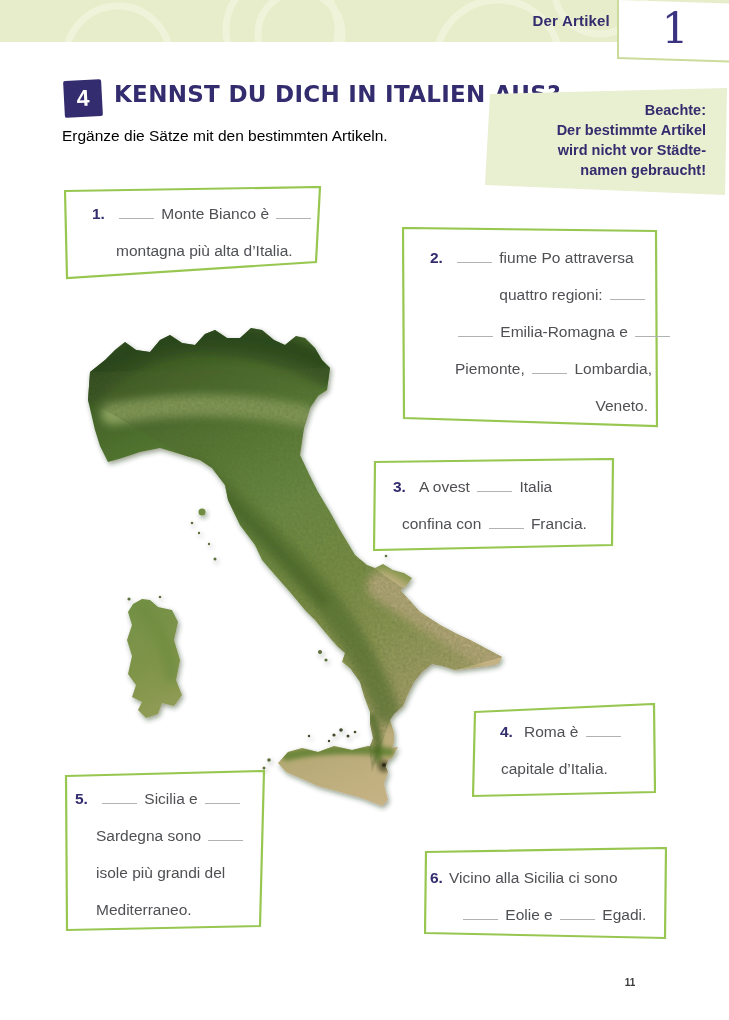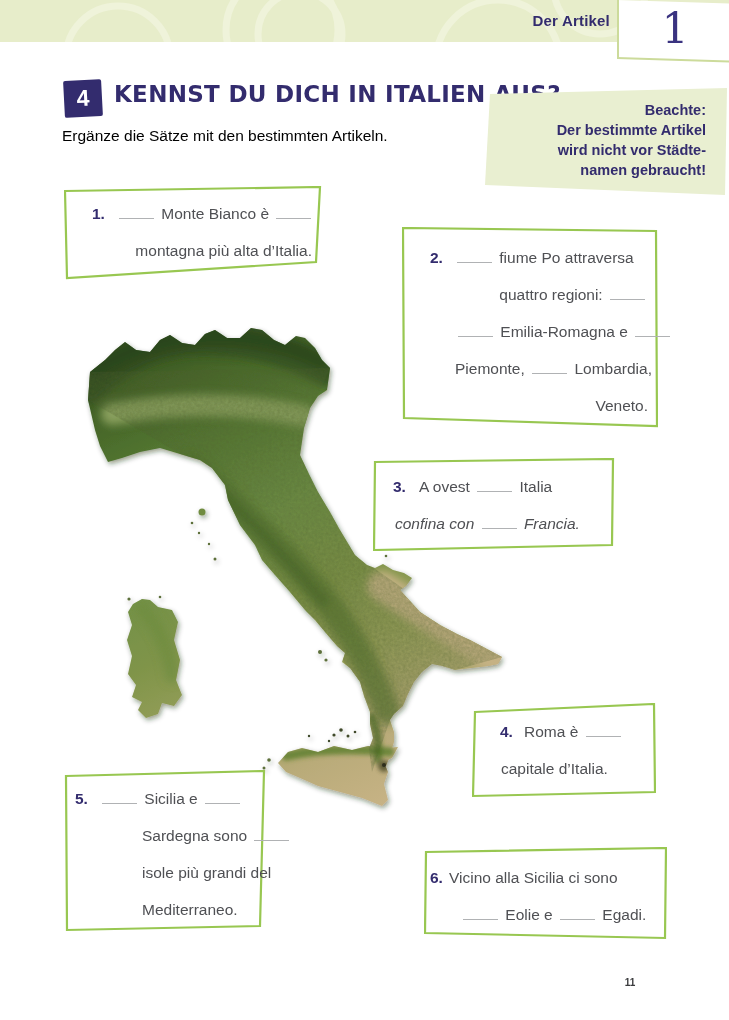--- a/index.html
+++ b/index.html
@@ -36,25 +36,25 @@
   
   .ex-box{position:absolute;z-index:2;}
   .ex-box .frame{position:absolute;left:0;top:0;}
   .ex-content{position:relative;z-index:1;font-size:15.5px;line-height:37px;color:#4f5054;}
   .ex-line{white-space:nowrap;}
   .num{display:inline-block;width:24px;font-weight:bold;color:#332c6e;}
   .blank{display:inline-block;width:35px;height:12px;margin:0 3px;
         border-bottom:1.5px solid #b0b2b4;}
 
   
-  #ex1 .ex-content{padding:9px 10px 0 28px;}  #ex1 .cont{text-align:right;}
+  #ex1 .ex-content{padding:9px 10px 0 28px;}  #ex1 .cont{margin-left:24px;}
   #ex2 .ex-content{padding:12px 10px 0 28px;} #ex2 .cont{margin-left:25px;text-align:right;}
-  #ex3 .ex-content{padding:10px 10px 0 20px;} #ex3 .num{width:26px;} #ex3 .cont{margin-left:2px;font-style:italic;}
+  #ex3 .ex-content{padding:10px 10px 0 20px;} #ex3 .num{width:26px;} #ex3 .cont{margin-left:9px;}
   #ex4 .ex-content{padding:10px 10px 0 28px;} #ex4 .cont{margin-left:1px;}
-  #ex5 .ex-content{padding:10px 10px 0 11px;} #ex5 .cont{margin-left:67px;}
+  #ex5 .ex-content{padding:10px 10px 0 11px;} #ex5 .cont{margin-left:21px;}
   #ex6 .ex-content{padding:12px 10px 0 6px;}  #ex6 .num{width:19px;} #ex6 .cont{margin-left:30px;}
 
   .page-num{position:absolute;left:600px;top:977px;width:60px;text-align:center;
         font-size:10px;font-weight:bold;color:#3b3c3e;}
 
   .map{position:absolute;left:72px;top:316px;z-index:0;}
 </style>
 </head>
 <body>
 

